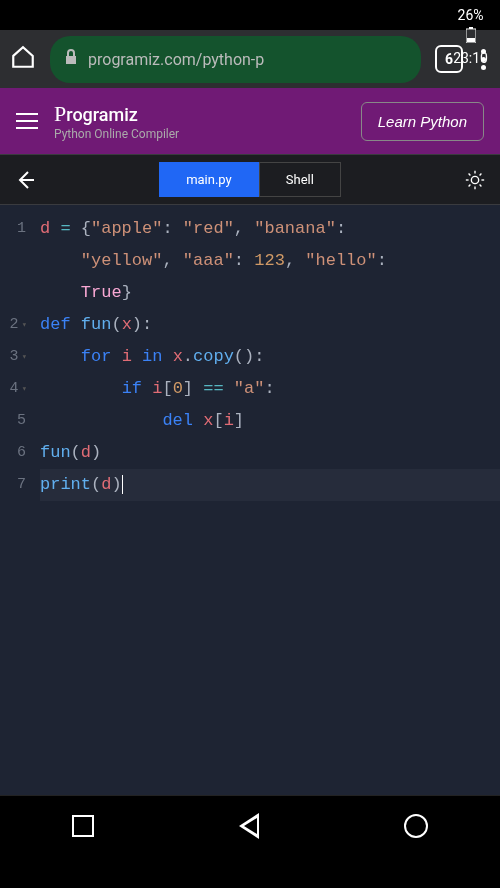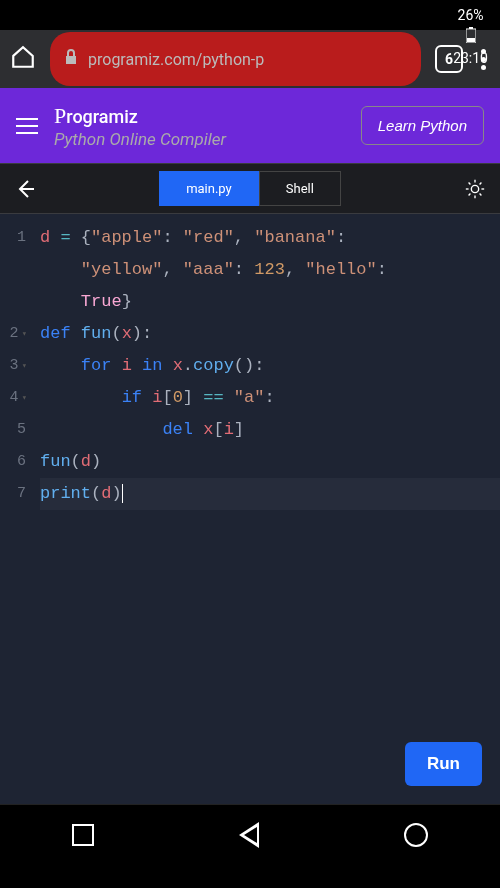--- a/index.html
+++ b/index.html
@@ -25,23 +25,23 @@
 .browser-bar {
   height: 58px;
   background: #2d2e31;
   display: flex;
   align-items: center;
   padding: 0 10px;
   gap: 14px;
 }
 .url-box {
   flex: 1;
-  background: #b91c1c;
+  background: #14532d;
   border-radius: 20px;
-  height: 54px;
+  height: 47px;
   display: flex;
   align-items: center;
   padding: 0 14px;
   gap: 10px;
   color: #bbb;
   font-size: 16px;
   overflow: hidden;
   white-space: nowrap;
 }
 .tab-count {
@@ -51,34 +51,34 @@
   border-radius: 6px;
   display: flex;
   align-items: center;
   justify-content: center;
   font-size: 14px;
   font-weight: bold;
 }
 .dots { display: flex; flex-direction: column; gap: 3px; padding: 0 4px; }
 .dots span { width: 5px; height: 5px; background: #fff; border-radius: 50%; }
 .site-header {
-  height: 76px;
-  background: #6d28d9;
+  height: 67px;
+  background: #701a75;
   display: flex;
   align-items: center;
   padding: 0 16px;
   gap: 16px;
   border-bottom: 1px solid #3a3b3f;
 }
 .hamburger { display: flex; flex-direction: column; gap: 5px; }
 .hamburger span { width: 22px; height: 2px; background: #fff; }
 .brand { flex: 1; }
 .brand-logo { font-size: 18px; font-weight: 500; }
 .brand-logo .p { font-family: cursive; font-size: 22px; }
-.brand-sub { font-size: 17px; color: #aaa; margin-top: 0; font-style: italic; }
+.brand-sub { font-size: 12px; color: #aaa; margin-top: 0; }
 .learn-btn {
   border: 1px solid #888;
   border-radius: 6px;
   padding: 10px 16px;
   font-size: 15px;
   color: #fff;
   background: transparent;
   font-style: italic;
 }
 .tab-bar {
@@ -292,20 +292,19 @@
     <div class="line"><span class="var">d</span> <span class="op">=</span> <span class="punc">{</span><span class="str">"apple"</span><span class="punc">:</span> <span class="str">"red"</span><span class="punc">,</span> <span class="str">"banana"</span><span class="punc">:</span></div>
     <div class="line">    <span class="str">"yellow"</span><span class="punc">,</span> <span class="str">"aaa"</span><span class="punc">:</span> <span class="num">123</span><span class="punc">,</span> <span class="str">"hello"</span><span class="punc">:</span></div>
     <div class="line">    <span class="bool">True</span><span class="punc">}</span></div>
     <div class="line"><span class="kw">def</span> <span class="fn">fun</span><span class="punc">(</span><span class="var">x</span><span class="punc">):</span></div>
     <div class="line">    <span class="kw">for</span> <span class="var">i</span> <span class="kw">in</span> <span class="var">x</span><span class="punc">.</span><span class="fn">copy</span><span class="punc">():</span></div>
     <div class="line">        <span class="kw">if</span> <span class="var">i</span><span class="punc">[</span><span class="num">0</span><span class="punc">]</span> <span class="op">==</span> <span class="str">"a"</span><span class="punc">:</span></div>
     <div class="line">            <span class="kw">del</span> <span class="var">x</span><span class="punc">[</span><span class="var">i</span><span class="punc">]</span></div>
     <div class="line"><span class="fn">fun</span><span class="punc">(</span><span class="var">d</span><span class="punc">)</span></div>
     <div class="line cursor-line"><span class="fn">print</span><span class="punc">(</span><span class="var">d</span><span class="punc">)</span><span class="cursor"></span></div>
   </div>
-  <button class="run-btn">Run</button>
 </div>
 
 <div class="nav-bar">
   <div class="nav-square"></div>
   <div class="nav-tri"></div>
   <div class="nav-circle"></div>
 </div>
 
 </body></html>

